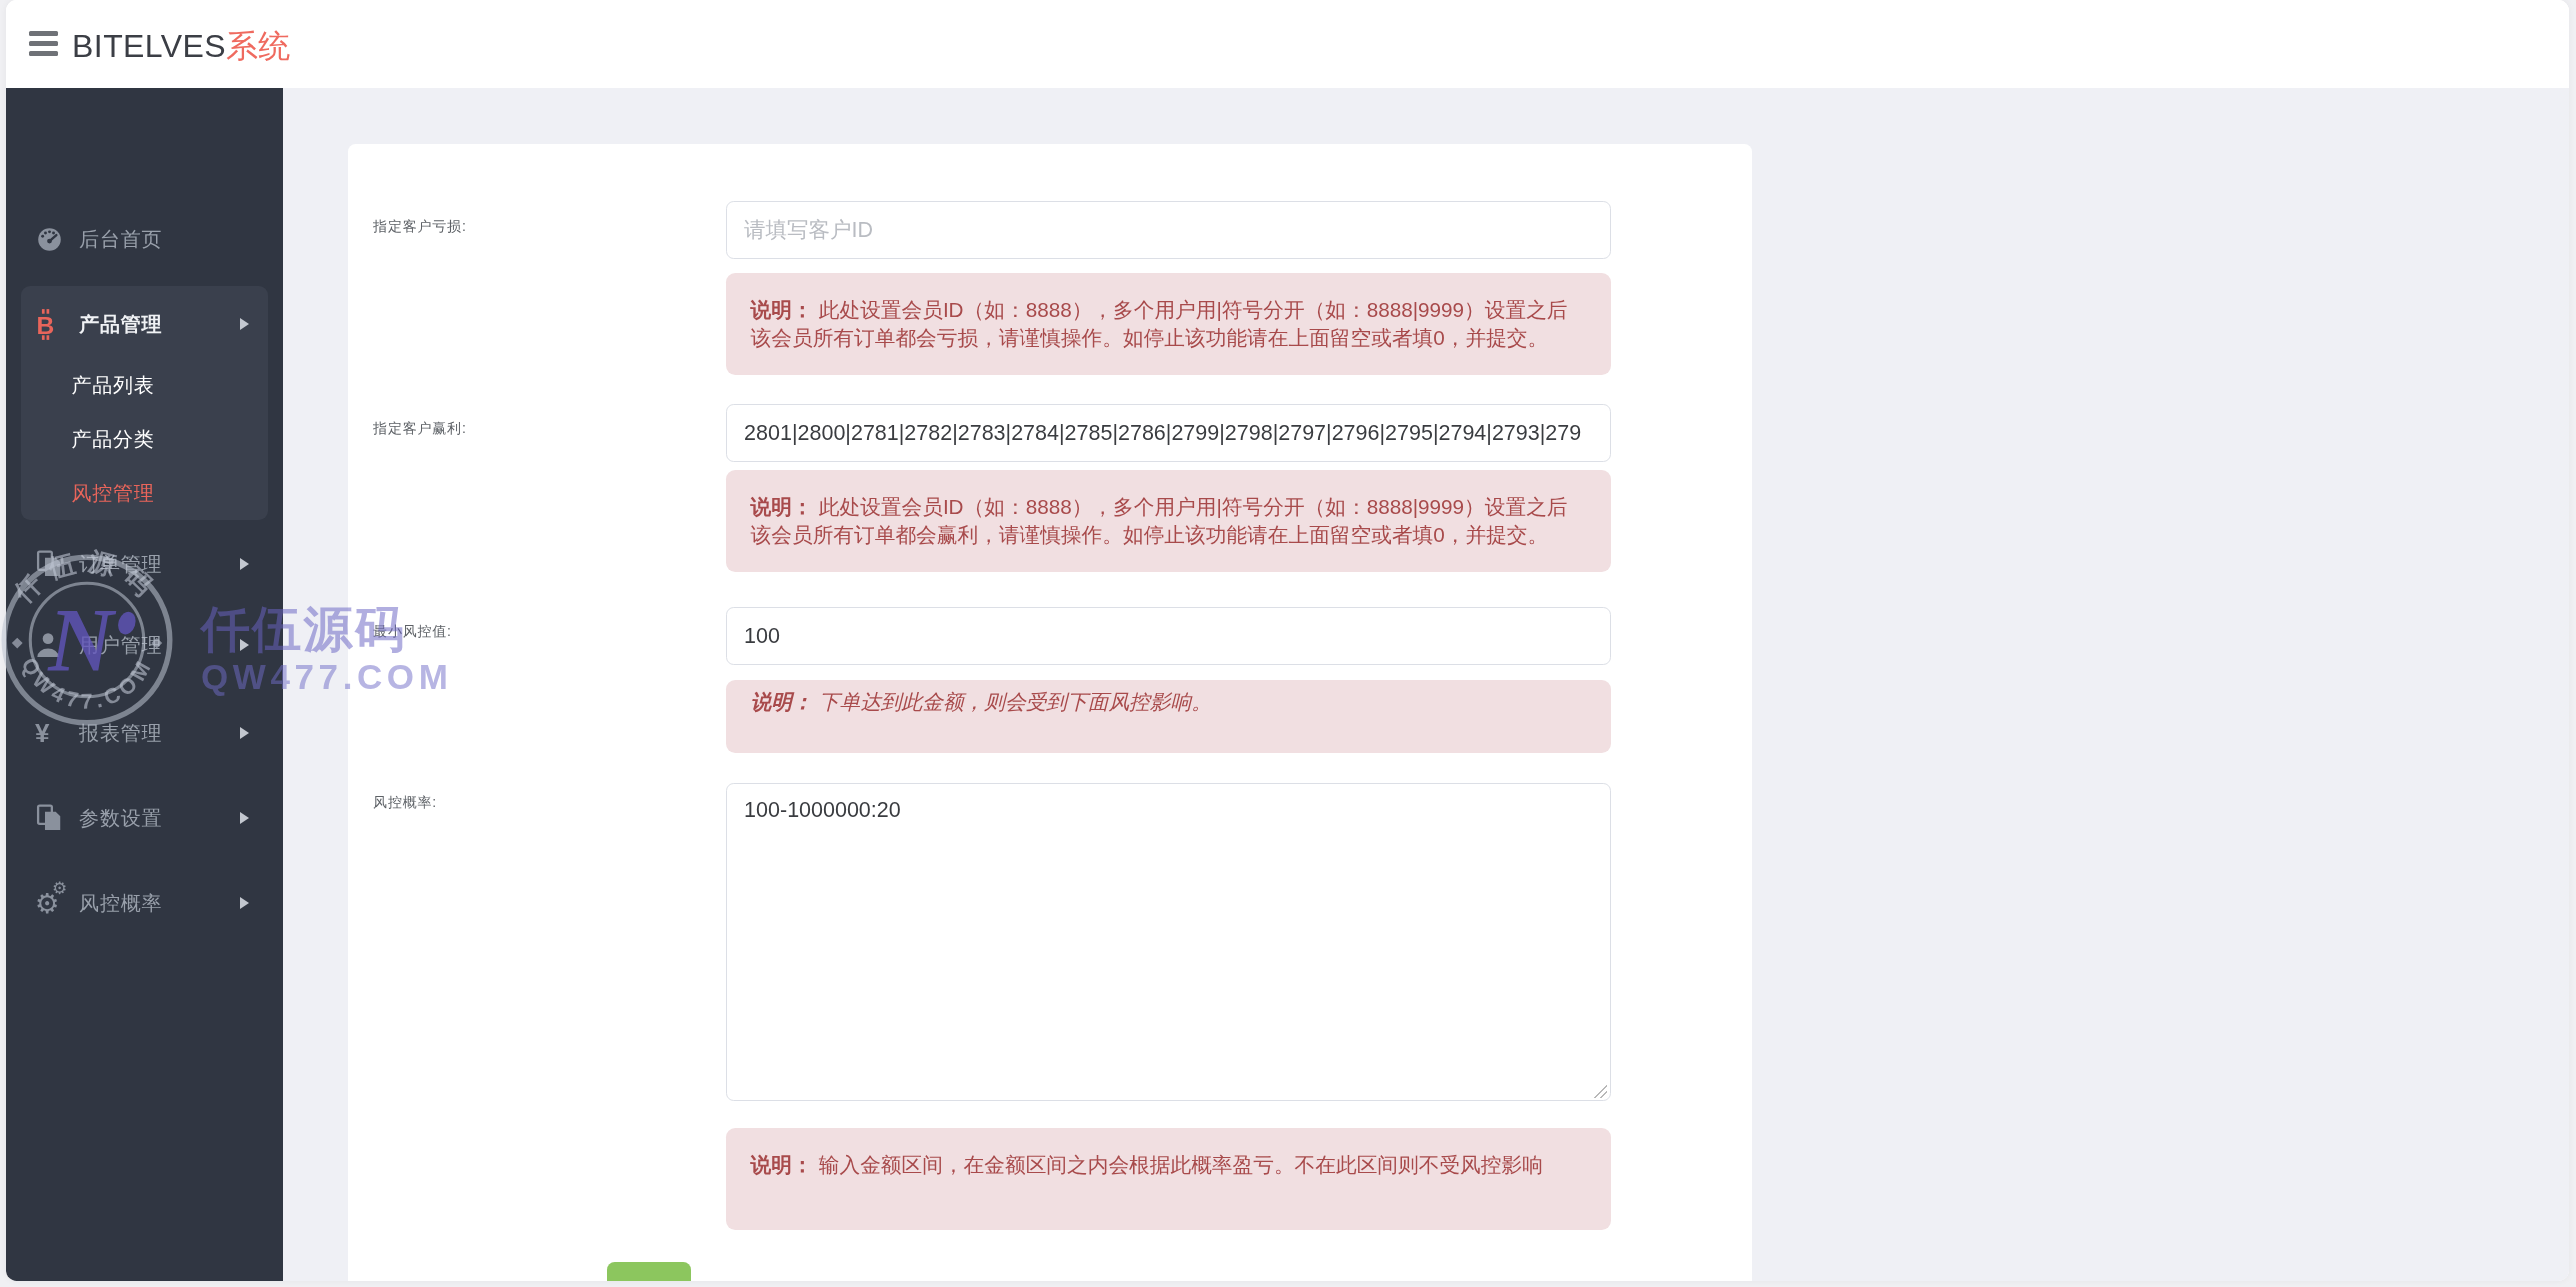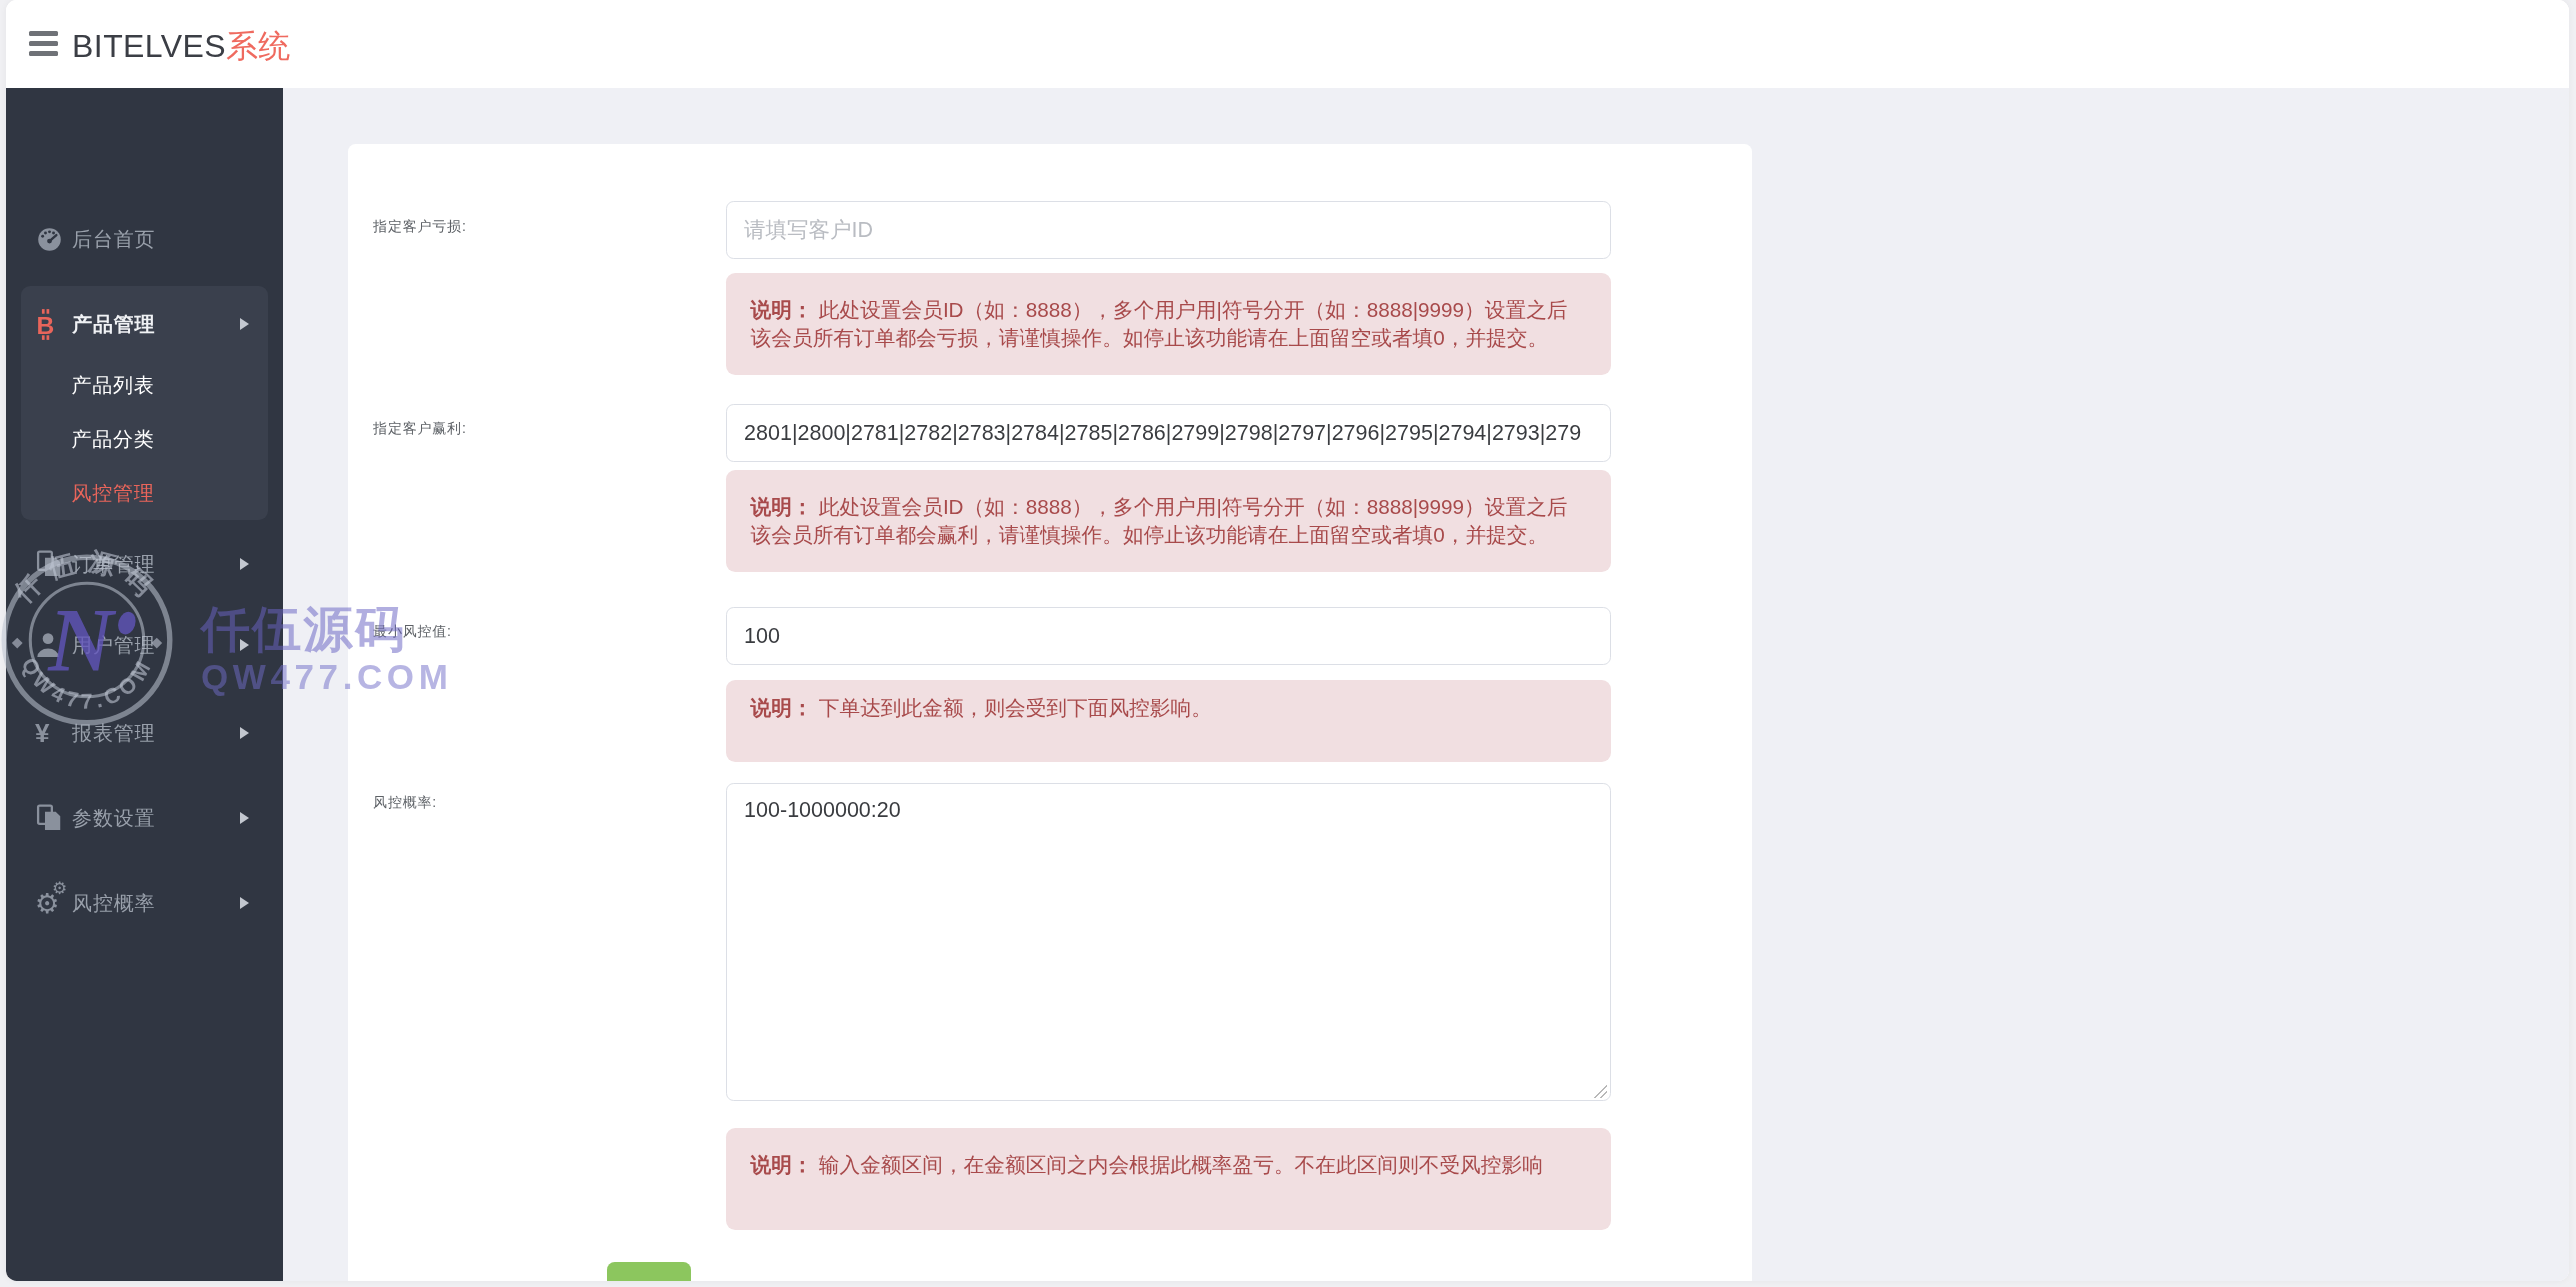--- a/index.html
+++ b/index.html
@@ -14,21 +14,21 @@
   .header { position:absolute; left:0; top:0; right:0; height:88px; background:#fff;padding-left:22px; }
   .hamburger { position:absolute; left:23px; top:31px; width:29px; height:26px; cursor:pointer; }
   .hamburger span { display:block; width:29px; height:4.6px; background:#6f7277; border-radius:1.5px; margin-bottom:5.4px; }
   .logo { position:absolute; left:66px; top:24.5px; font-size:32px; color:#3b3e45; letter-spacing:0.4px; }
   .logo .cn { color:#ef6a5f; }
 
   
   .sidebar { position:absolute; left:0; top:88px; width:277px; bottom:0; background:#303642; }
   .menu-item { position:absolute; left:0; width:277px; height:61px; display:flex; align-items:center; padding-left:29px; cursor:pointer; }
   .mi-icon { width:31px; display:flex; justify-content:flex-start; align-items:center; flex:0 0 31px; }
-  .mi-label { margin-left:6px; font-size:20px; color:#99a0ab; letter-spacing:0.8px; }
+  .mi-label { margin-left:13px; font-size:20px; color:#99a0ab; letter-spacing:0.8px; }
   .mi-label.bright { color:#f0f2f5; font-weight:bold; }
   .arrow-right { position:absolute; left:234px; top:50%; margin-top:-6.1px; width:0; height:0;
                  border-top:6.1px solid transparent; border-bottom:6.1px solid transparent; border-left:9.2px solid #c3c8d0; }
   .yen-glyph { font-size:26px; color:#8a919d; font-weight:bold; }
   .gear-glyph { font-size:27.6px; color:#8a919d; font-family:"DejaVu Sans",sans-serif; position:relative; }
   .gear-glyph .small { position:absolute; font-size:17px; left:17px; top:-9.2px; }
 
   .submenu-block { position:absolute; left:15.3px; top:198px; width:247px; height:234px; background:#3a404d; border-radius:9.2px; }
   .group-head { position:relative; width:247px; height:77px; padding-left:13.8px; }
   .group-head .arrow-right { left:219px; }
@@ -182,21 +182,21 @@
       </div>
 
       <label class="f-label" style="top:276px">指定客户赢利:</label>
       <input class="f-input" style="top: 260px;" value="2801|2800|2781|2782|2783|2784|2785|2786|2799|2798|2797|2796|2795|2794|2793|279">
       <div class="f-note" style="top:326px; height:102px;">
         <b>说明：</b><span>此处设置会员ID（如：8888），多个用户用|符号分开（如：8888|9999）设置之后该会员所有订单都会赢利，请谨慎操作。如停止该功能请在上面留空或者填0，并提交。</span>
       </div>
 
       <label class="f-label" style="top:479px">最小风控值:</label>
       <input class="f-input" style="top: 463px;" value="100">
-      <div class="f-note" style="top:536px; height:82px; padding-top:14px;">
+      <div class="f-note" style="top:536px; height:73px; padding-top:8px;font-style:italic;">
         <b>说明：</b><span>下单达到此金额，则会受到下面风控影响。</span>
       </div>
 
       <label class="f-label" style="top:650px">风控概率:</label>
       <textarea class="f-textarea" style="">100-1000000:20</textarea>
       <div class="resize-handle"></div>
       <div class="f-note" style="top:984px; height:102px;">
         <div><b>说明：</b><span>输入金额区间，在金额区间之内会根据此概率盈亏。不在此区间则不受风控影响</span></div>
       </div>
 

